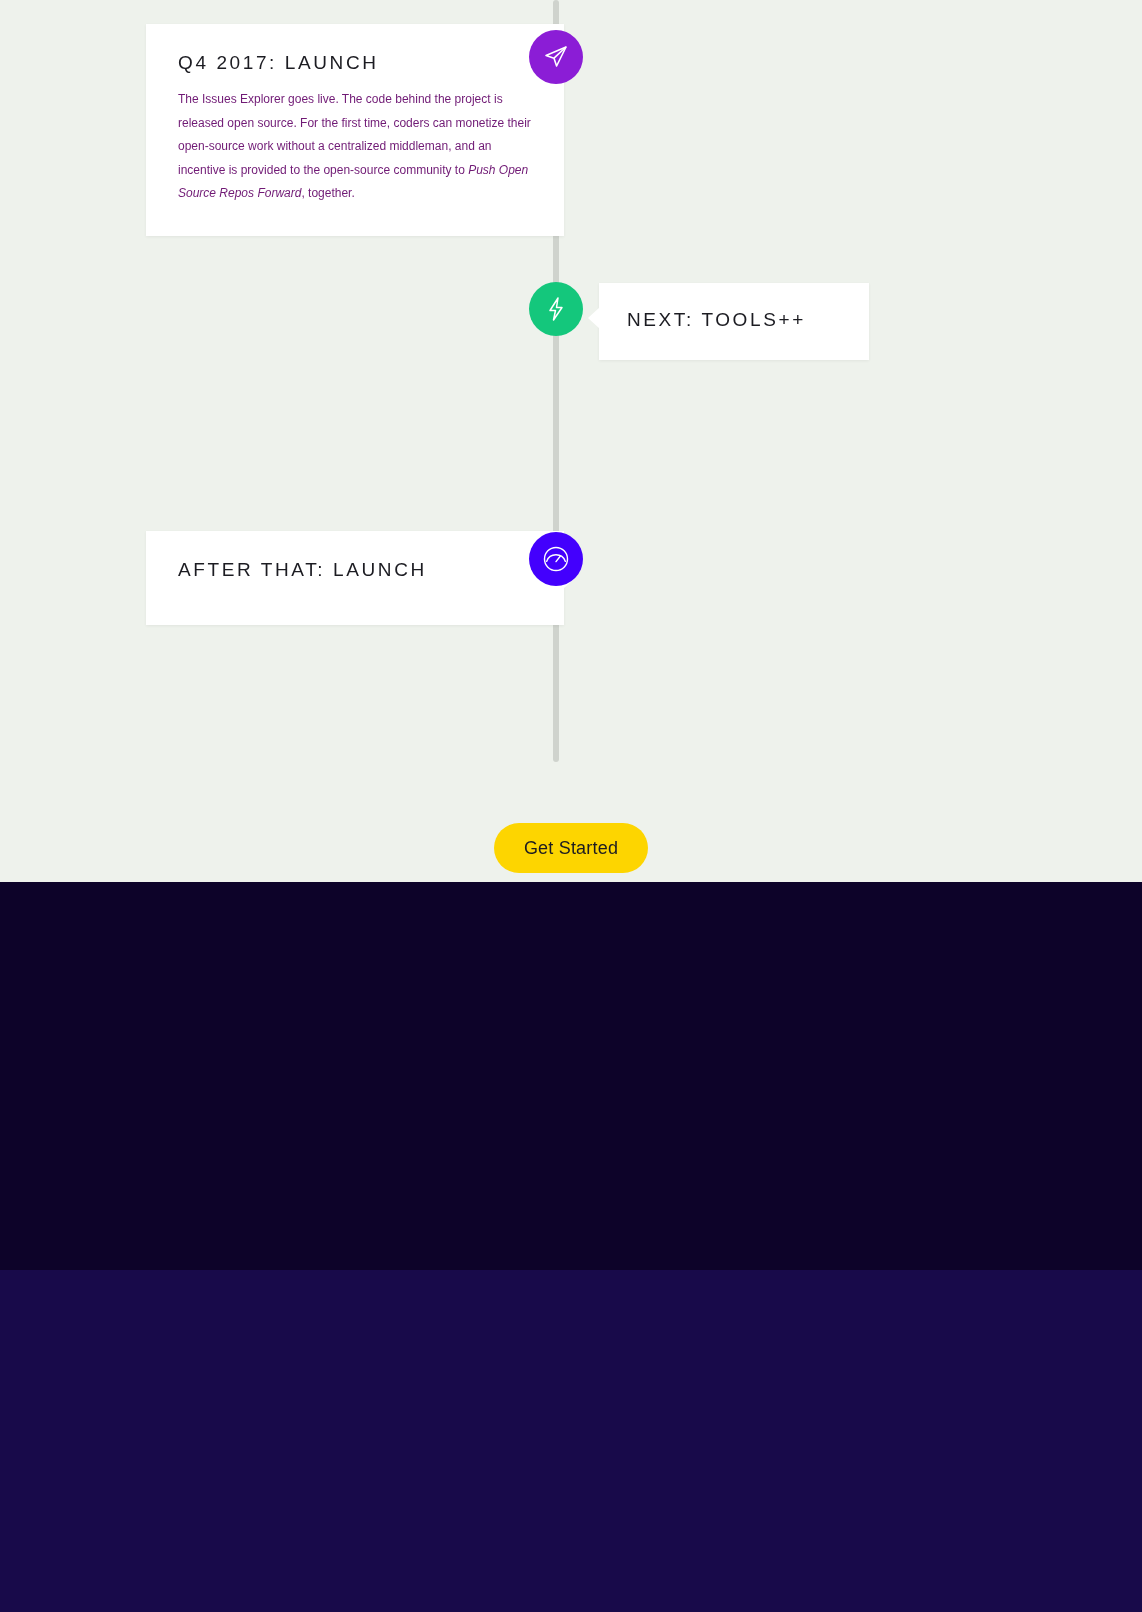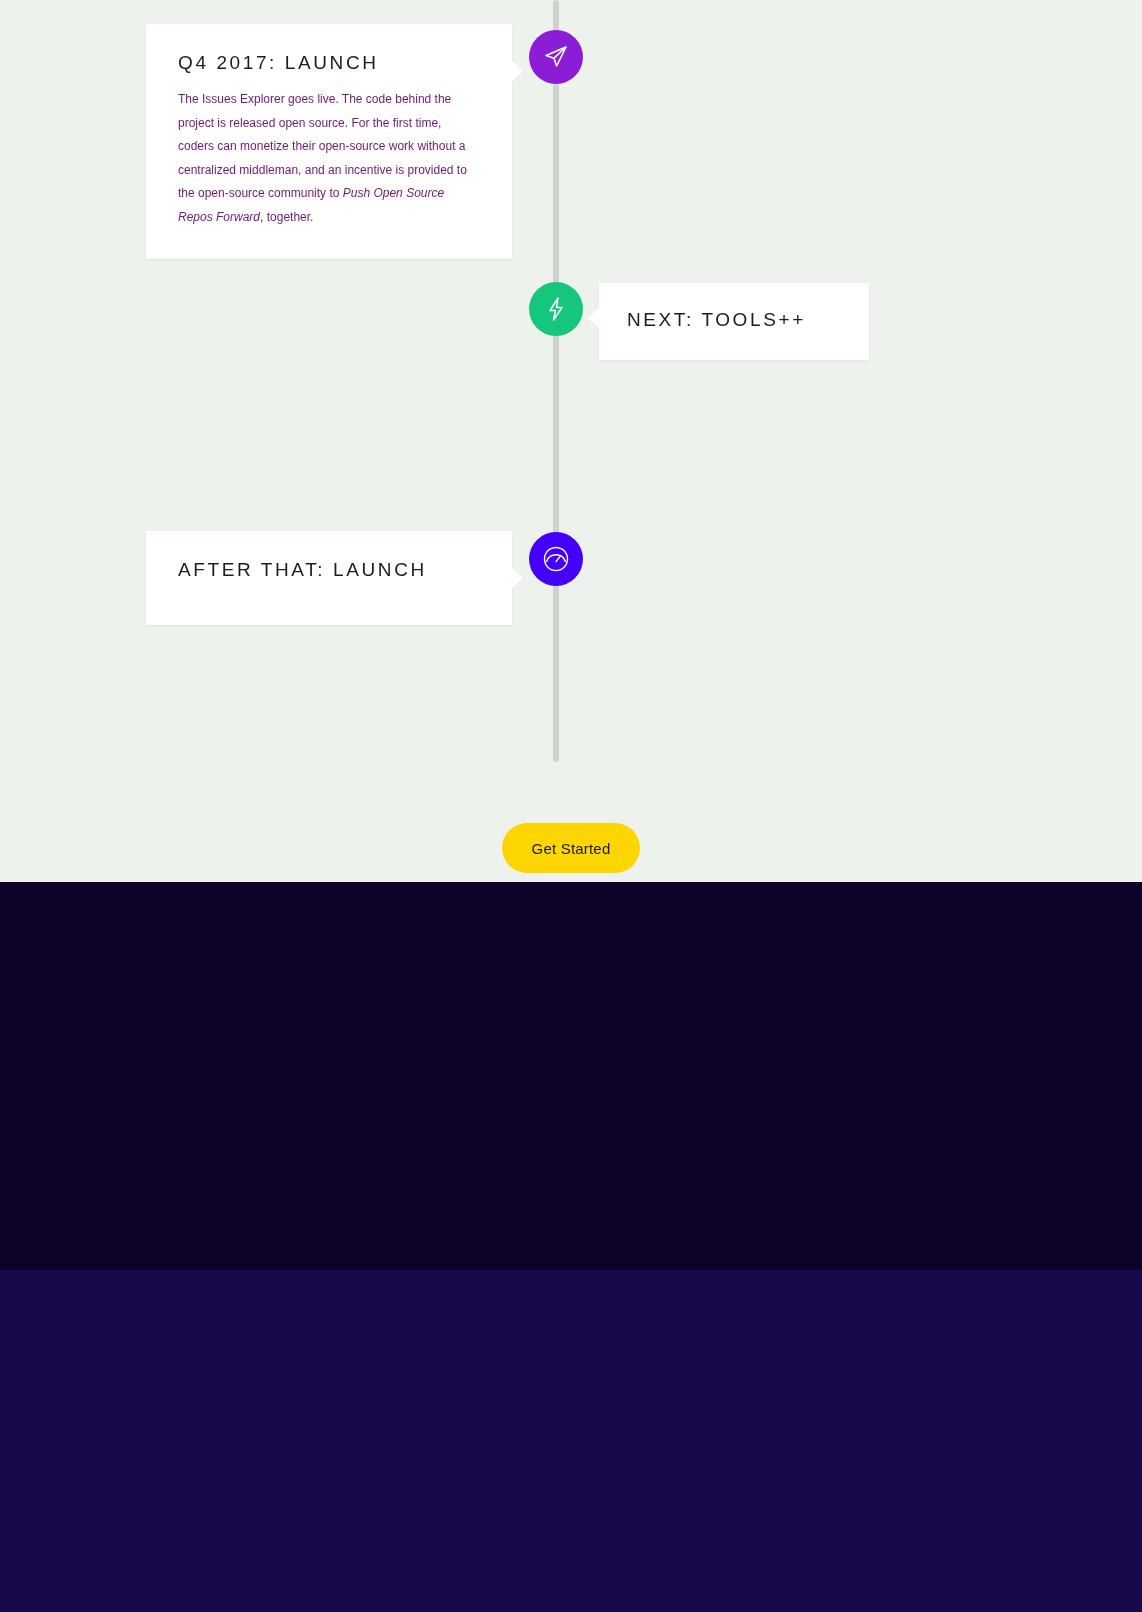--- a/index.html
+++ b/index.html
@@ -26,21 +26,21 @@
     height: 762px;
     background: #cfd3cd;
     border-radius: 3px;
   }
 
   .tl-card {
     position: absolute;
     background: #ffffff;
     box-shadow: 0 1px 3px rgba(0,0,0,0.06);
   }
-  .tl-card.left  { left: 146px; width: 366px; padding: 28px 32px 30px 32px; }
+  .tl-card.left  { left: 146px; width: 418px; padding: 28px 32px 30px 32px; }
   .tl-card.right { left: 599px; width: 270px; padding: 26px 28px 15px 28px; }
 
   
   .tl-card.left::after {
     content: "";
     position: absolute;
     right: -11px; top: 36px;
     border-top: 11px solid transparent;
     border-bottom: 11px solid transparent;
     border-left: 12px solid #ffffff;
@@ -86,21 +86,21 @@
     width: 1142px;
     display: flex; justify-content: center;
   }
   .cta-btn {
     background: #fdd500;
     color: #1c1c22;
     border: none;
     border-radius: 26px;
     padding: 0 30px;
     height: 50px;
-    font-size: 15px;
+    font-size: 18px;
     font-family: "Liberation Sans", sans-serif;
     cursor: pointer;
     letter-spacing: .2px;
   }
 
   
   .testimonial {
     position: relative;
     width: 1142px;
     height: 388px;

